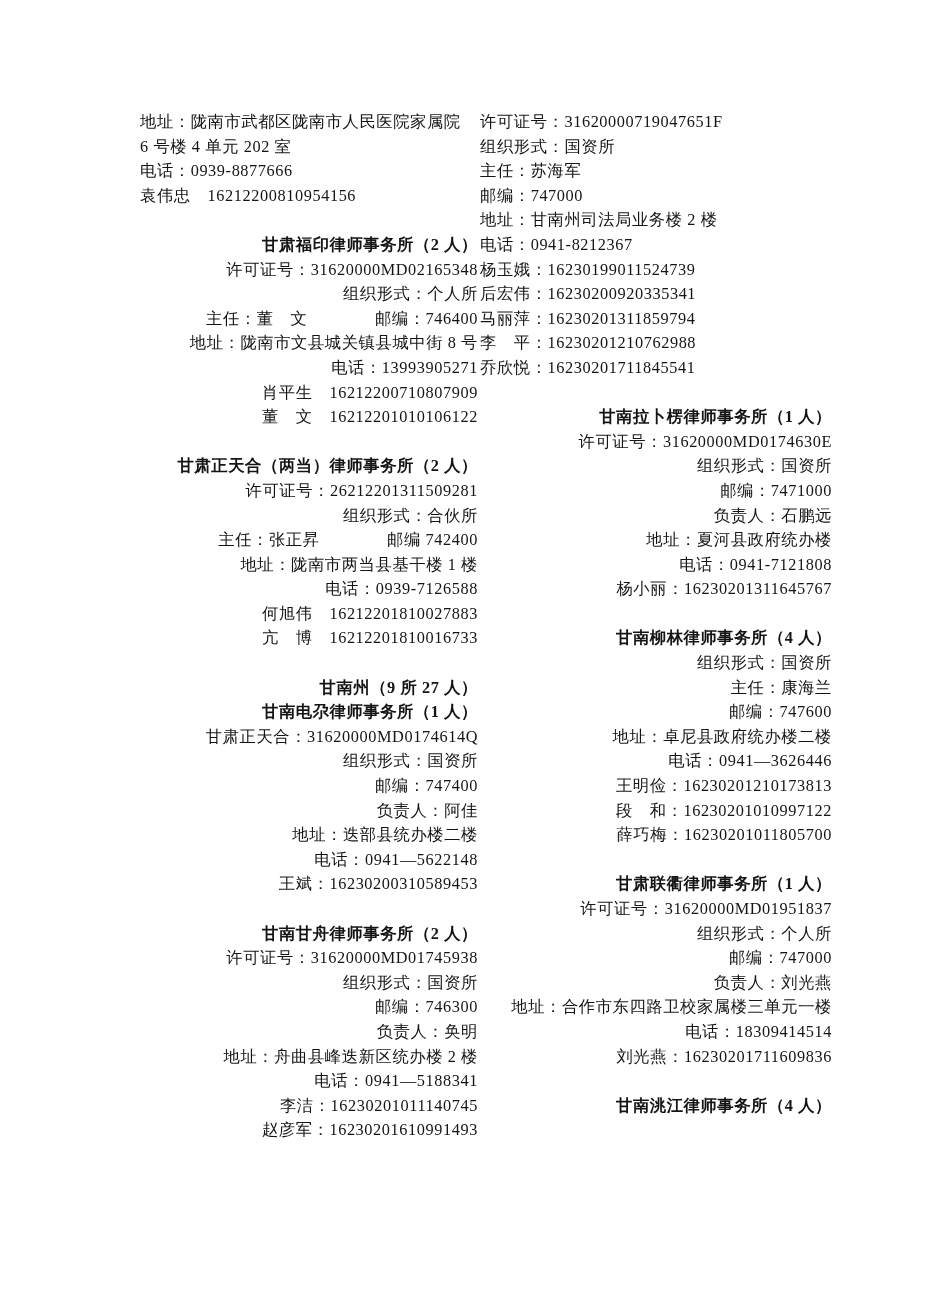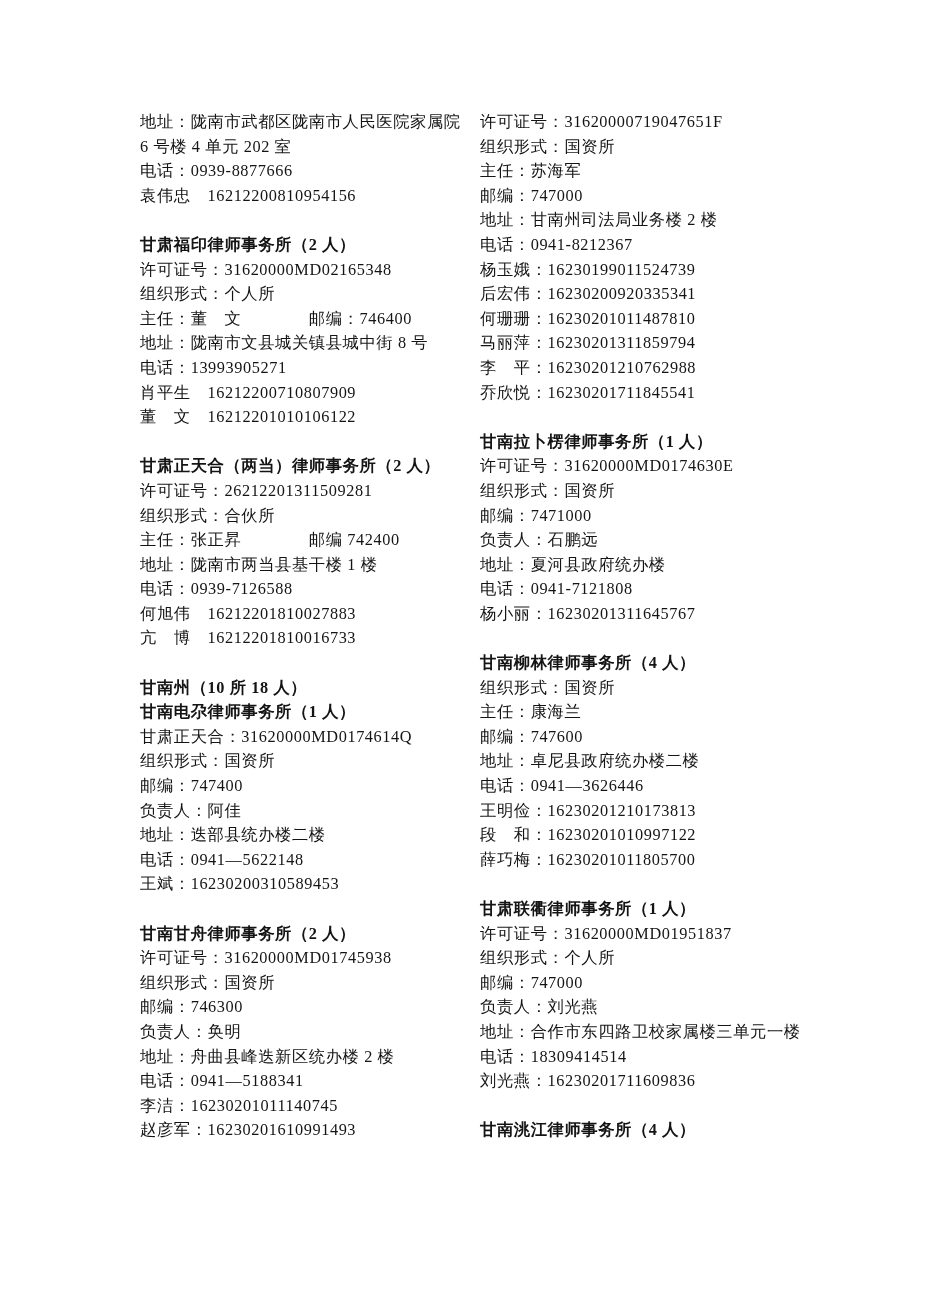--- a/index.html
+++ b/index.html
@@ -17,21 +17,21 @@
     color: #141414;
   }
   .col {
     position: absolute;
     top: 110px;
     font-size: 16.3px;
     line-height: 24.6px;
   }
   .col-left  { left: 140px; width: 338px; }
   .col-right { left: 480px; width: 352px; }
-  .block + .block { margin-top: 24.6px; }
+  .block + .block { margin-top: 24.6px; text-align: right; }
   .heading {
     font-weight: bold;
     letter-spacing: 0.6px;
     white-space: nowrap;
   }
   .line {
     letter-spacing: 0.6px;
     white-space: nowrap;
   }
   .footer {
@@ -69,21 +69,21 @@
         <div class="heading">甘肃正天合（两当）律师事务所（2 人）</div>
         <div class="line">许可证号：26212201311509281</div>
         <div class="line">组织形式：合伙所</div>
         <div class="line">主任：张正昇　　　　邮编 742400</div>
         <div class="line">地址：陇南市两当县基干楼 1 楼</div>
         <div class="line">电话：0939-7126588</div>
         <div class="line">何旭伟　16212201810027883</div>
         <div class="line">亢　博　16212201810016733</div>
       </div>
       <div class="block">
-        <div class="heading">甘南州（10 所 18 人）</div>
+        <div class="heading">甘南州（9 所 27 人）</div>
         <div class="heading">甘南电尕律师事务所（1 人）</div>
         <div class="line">甘肃正天合：31620000MD0174614Q</div>
         <div class="line">组织形式：国资所</div>
         <div class="line">邮编：747400</div>
         <div class="line">负责人：阿佳</div>
         <div class="line">地址：迭部县统办楼二楼</div>
         <div class="line">电话：0941—5622148</div>
         <div class="line">王斌：16230200310589453</div>
       </div>
       <div class="block">
@@ -104,21 +104,20 @@
   <div class="col col-right" id="col-1">
       <div class="block">
         <div class="line">许可证号：31620000719047651F</div>
         <div class="line">组织形式：国资所</div>
         <div class="line">主任：苏海军</div>
         <div class="line">邮编：747000</div>
         <div class="line">地址：甘南州司法局业务楼 2 楼</div>
         <div class="line">电话：0941-8212367</div>
         <div class="line">杨玉娥：16230199011524739</div>
         <div class="line">后宏伟：16230200920335341</div>
-        <div class="line">何珊珊：16230201011487810</div>
         <div class="line">马丽萍：16230201311859794</div>
         <div class="line">李　平：16230201210762988</div>
         <div class="line">乔欣悦：16230201711845541</div>
       </div>
       <div class="block">
         <div class="heading">甘南拉卜楞律师事务所（1 人）</div>
         <div class="line">许可证号：31620000MD0174630E</div>
         <div class="line">组织形式：国资所</div>
         <div class="line">邮编：7471000</div>
         <div class="line">负责人：石鹏远</div>

